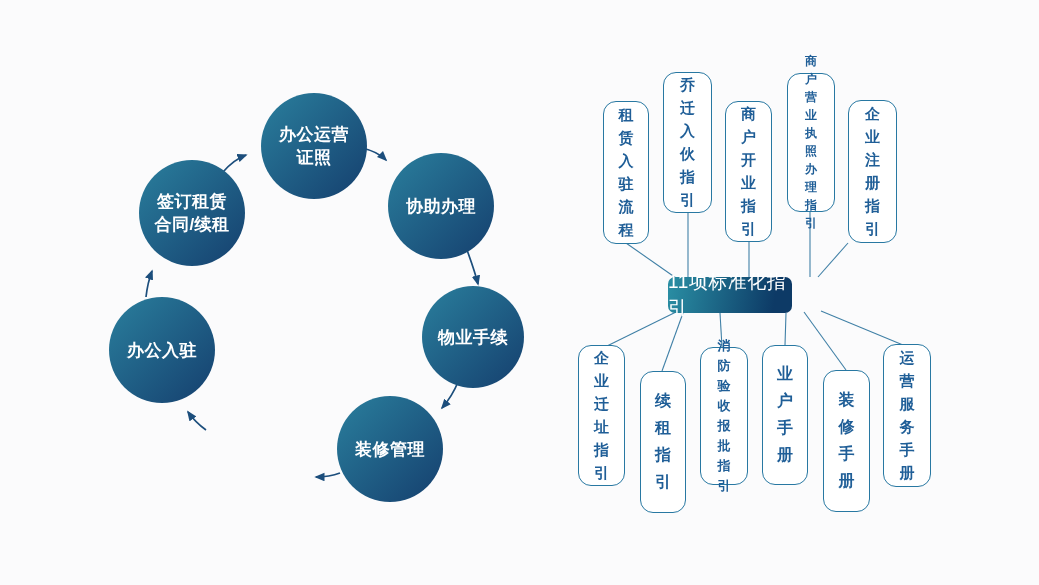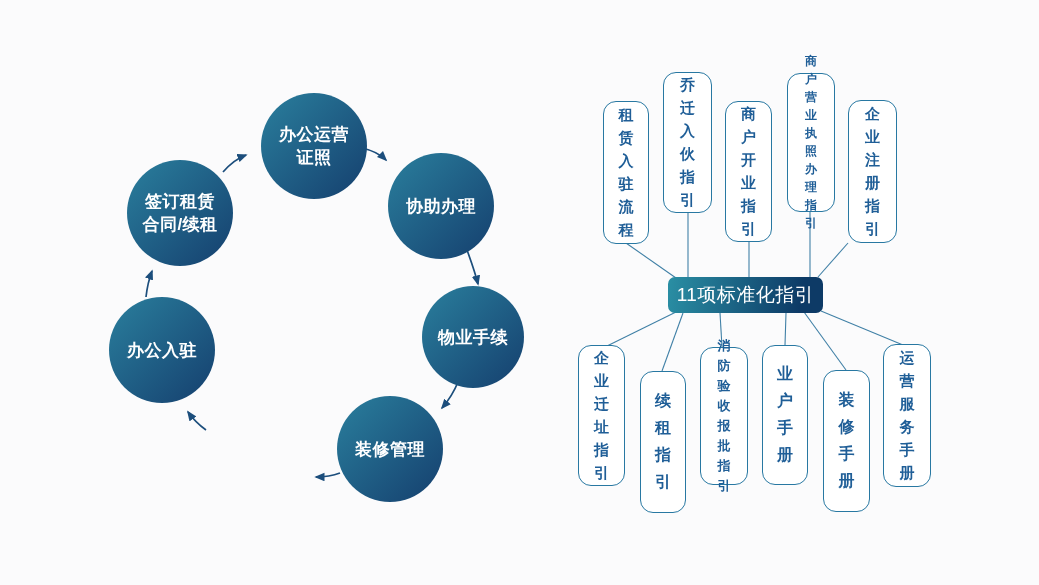--- a/index.html
+++ b/index.html
@@ -32,40 +32,40 @@
     position:absolute;
     border-radius:50%;
     background:linear-gradient(135deg,var(--circle-grad-start) 0%,var(--circle-grad-end) 100%);
     color:var(--circle-text);
     display:flex;align-items:center;justify-content:center;
     text-align:center;
     font-size:17px;font-weight:bold;line-height:23px;
     white-space:pre-line;
     letter-spacing:0.5px;
   }
-  .c1{left:127px;top:160px;width:106px;height:106px;}
+  .c1{left:139px;top:160px;width:106px;height:106px;}
   .c2{left:261px;top:93px;width:106px;height:106px;}
   .c3{left:388px;top:153px;width:106px;height:106px;}
   .c4{left:422px;top:286px;width:102px;height:102px;}
   .c5{left:337px;top:396px;width:106px;height:106px;}
   .c6{left:200px;top:402px;width:106px;height:106px;}
   .c7{left:109px;top:297px;width:106px;height:106px;}
 
   .cycle-title{
     position:absolute;left:210px;top:282px;width:220px;
     text-align:center;
     color:var(--title-color);
     font-size:20px;font-weight:bold;line-height:24px;
     letter-spacing:1px;
     white-space:pre-line;
   }
 
   
   .center-node{
-    position:absolute;left:668px;top:277px;width:155px;height:36px;
+    position:absolute;left:668px;top:277px;width:124px;height:36px;
     background:linear-gradient(100deg,var(--node-grad-start) 0%,var(--node-grad-end) 85%);
     border-radius:7px;
     color:var(--node-text);
     display:flex;align-items:center;justify-content:center;
     font-size:19px;font-weight:500;letter-spacing:0.5px;
   }
   .vbox{
     position:absolute;
     background:#ffffff;
     border:1.6px solid var(--box-border);

